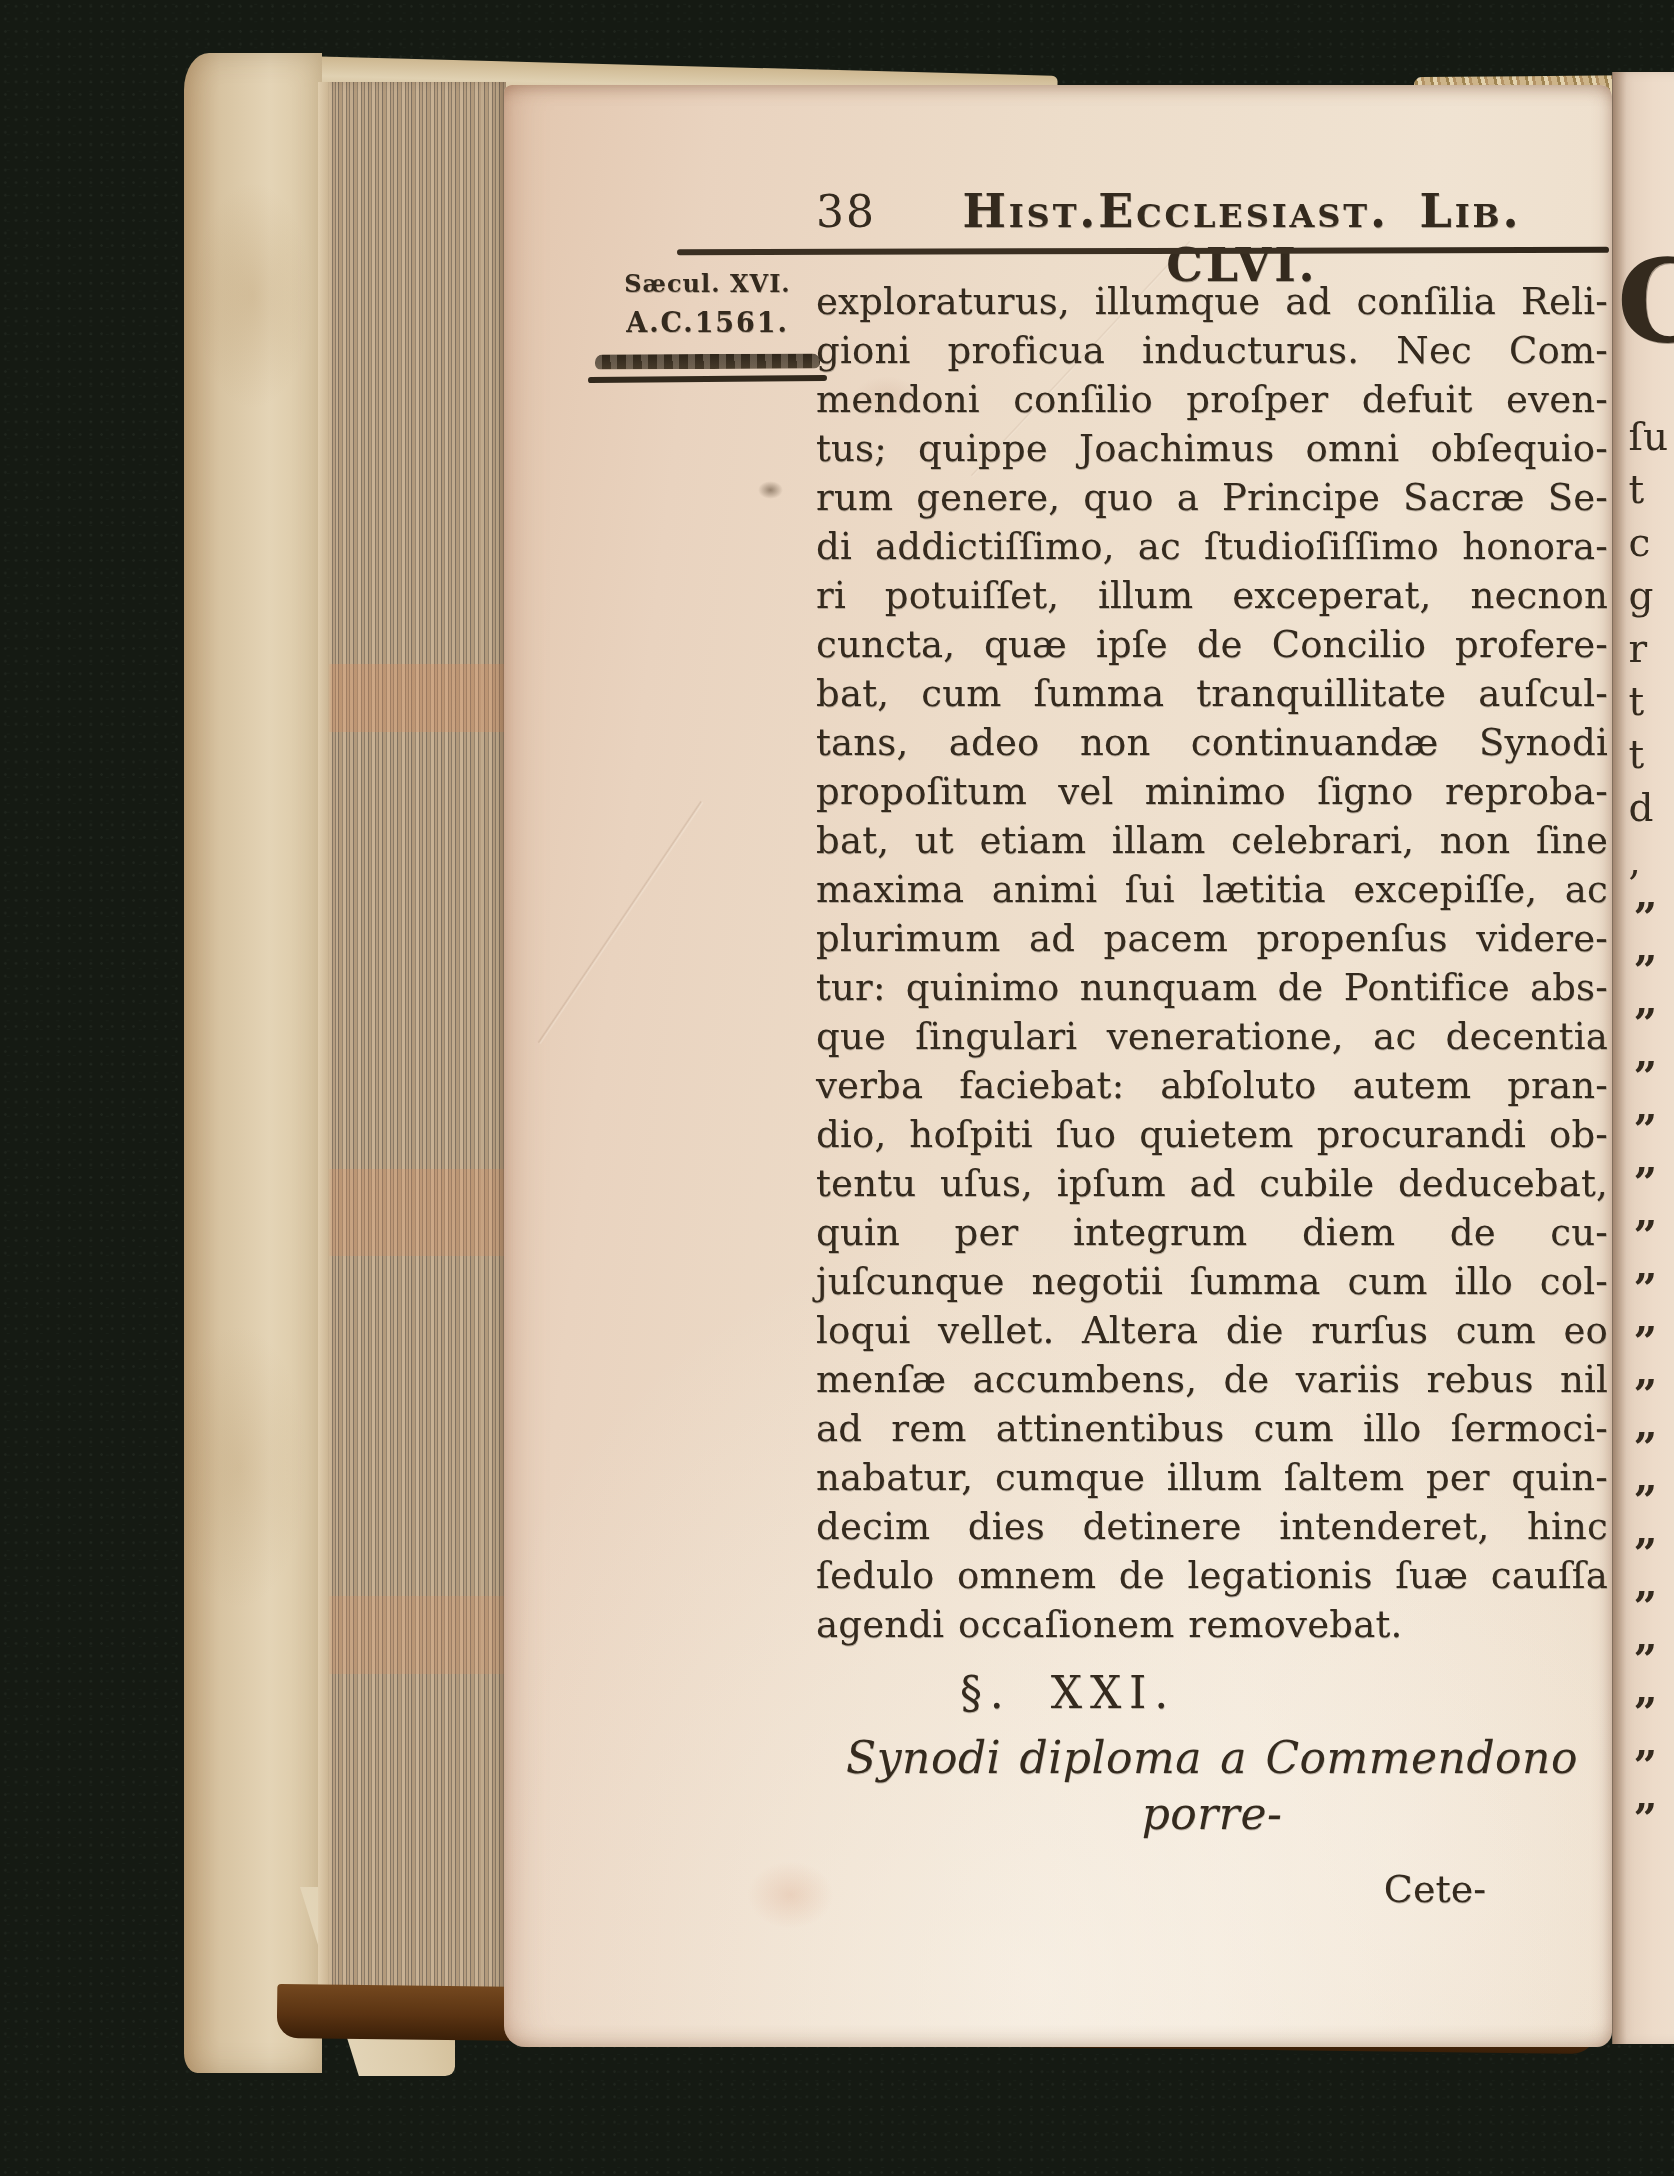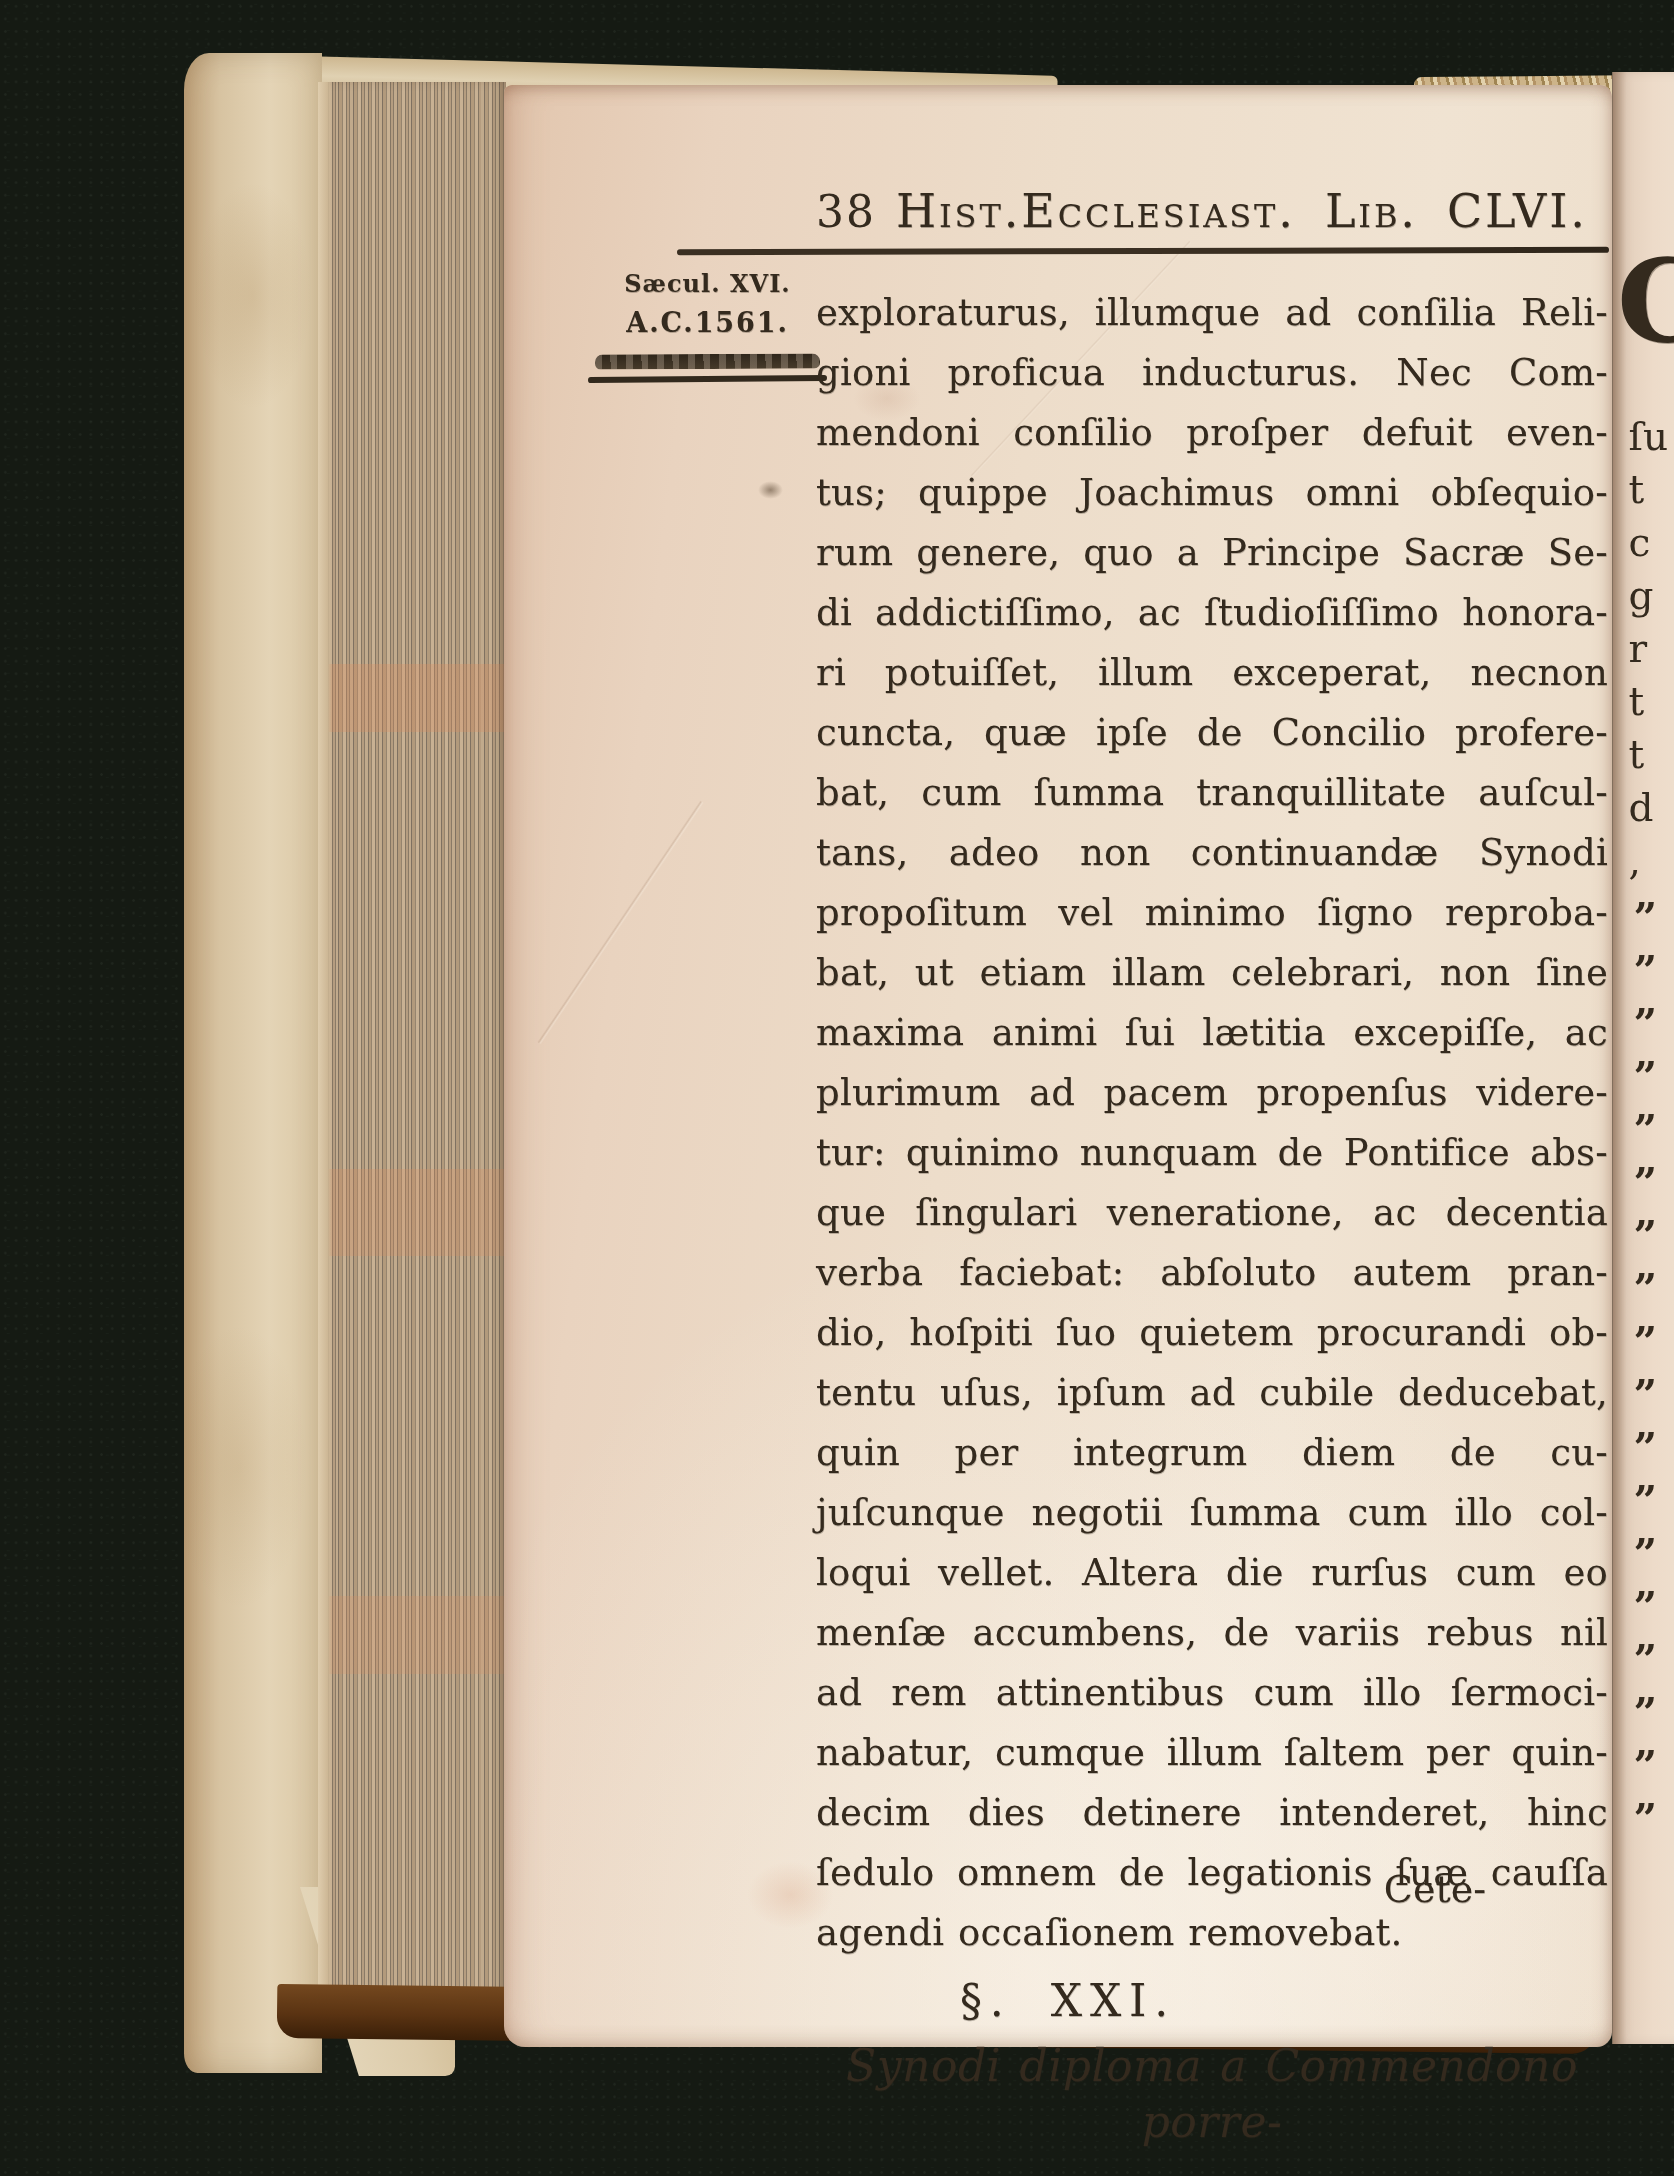--- a/index.html
+++ b/index.html
@@ -100,21 +100,21 @@
   .stain.s2{left:243px;top:1776px;width:87px;height:68px;background:radial-gradient(rgba(200,120,80,.18),transparent 70%);}
   .stain.s3{left:349px;top:291px;width:68px;height:45px;background:radial-gradient(rgba(160,100,70,.12),transparent 70%);}
 
   .page-header{
     position:absolute;left:312px;top:99px;width:792px;height:54px;
     display:flex;align-items:baseline;
   }
   .pagenum{font-size:44px;letter-spacing:1.9px;}
   .running-title{
     flex:1;text-align:center;font-variant-caps:small-caps;
-    font-size:46px;letter-spacing:2.9px;word-spacing:11.6px;font-weight:400;
+    font-size:46px;letter-spacing:2.9px;word-spacing:11.6px;font-weight:700;
     text-shadow:0.5px 0.7px 0 rgba(52,42,31,.35);
   }
   .header-rule{
     position:absolute;left:173px;top:163px;width:932px;height:5.8px;
     background:linear-gradient(90deg,#3a2f22 0 70%,#2e251a 100%);
     border-radius:2.9px;transform:rotate(-.15deg);
   }
 
   .margin-note{
     position:absolute;left:91px;top:179px;width:225px;
@@ -133,21 +133,21 @@
   .mn-rule-thin{
     margin-top:7.8px;height:5.8px;width:106%;margin-left:-3%;
     background:#32291d;border-radius:2.9px;transform:rotate(-.5deg);
   }
 
   .body-text{
     position:absolute;left:312px;top:192px;width:792px;
     font-size:37px;letter-spacing:0.2px;word-spacing:1.9px;
     text-shadow:0.4px 0.6px 0 rgba(52,42,31,.28);
   }
-  .bline{line-height:49px;height:49px;text-align:justify;text-align-last:justify;white-space:nowrap;overflow:visible;margin-top:11px;}
+  .bline{line-height:49px;height:49px;text-align:justify;text-align-last:justify;white-space:nowrap;overflow:visible;}
   .bline.last{text-align-last:left;white-space:normal;}
 
   .section-head{
     margin-top:17.5px;height:52px;line-height:52px;
     text-align:center;transform:translateX(-144px);
     font-size:44px;letter-spacing:7.8px;word-spacing:17.5px;
   }
   .section-title{
     margin-top:11.6px;font-style:italic;font-size:44px;line-height:56px;
     text-align:center;letter-spacing:0.5px;word-spacing:3.9px;

